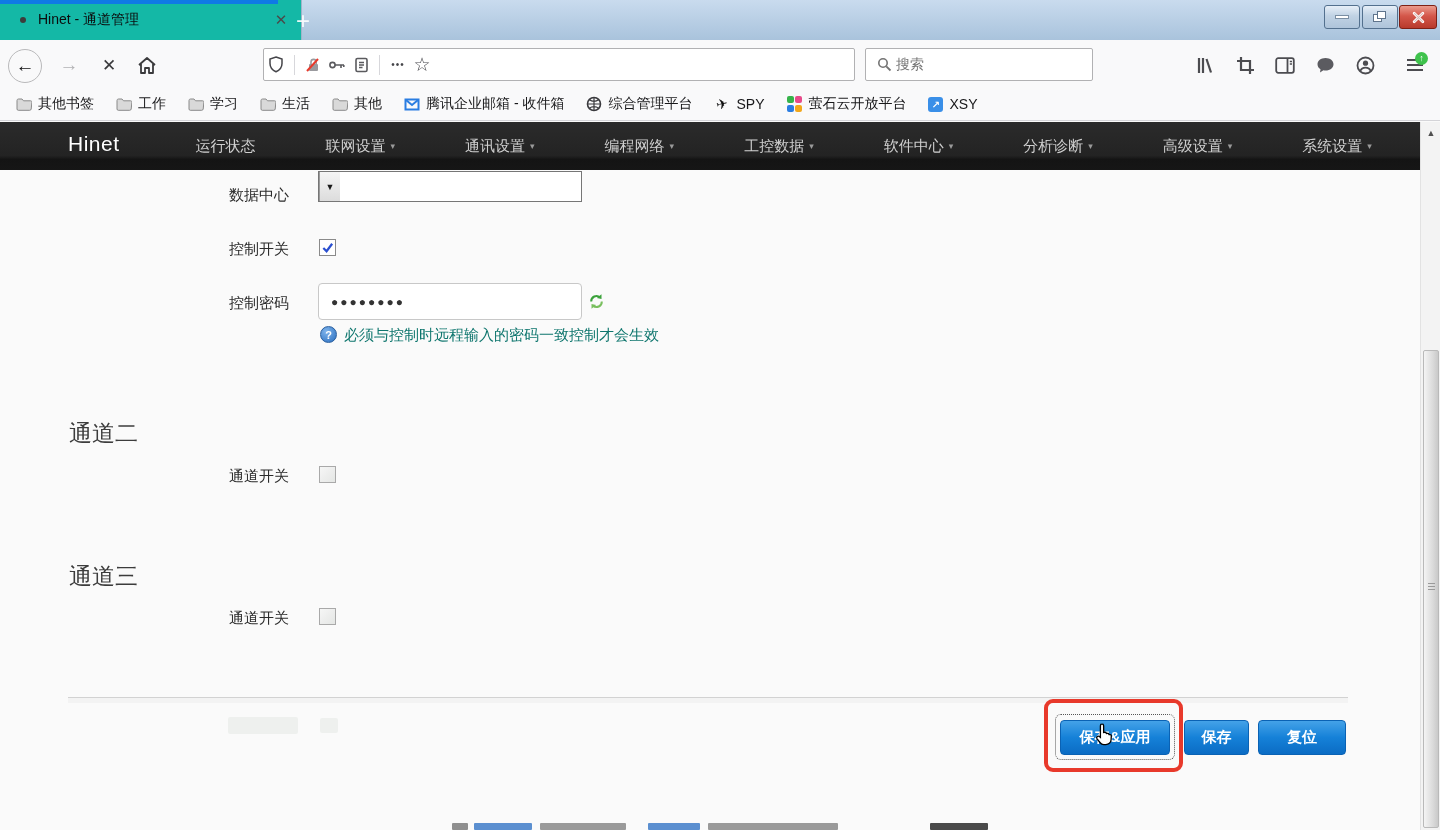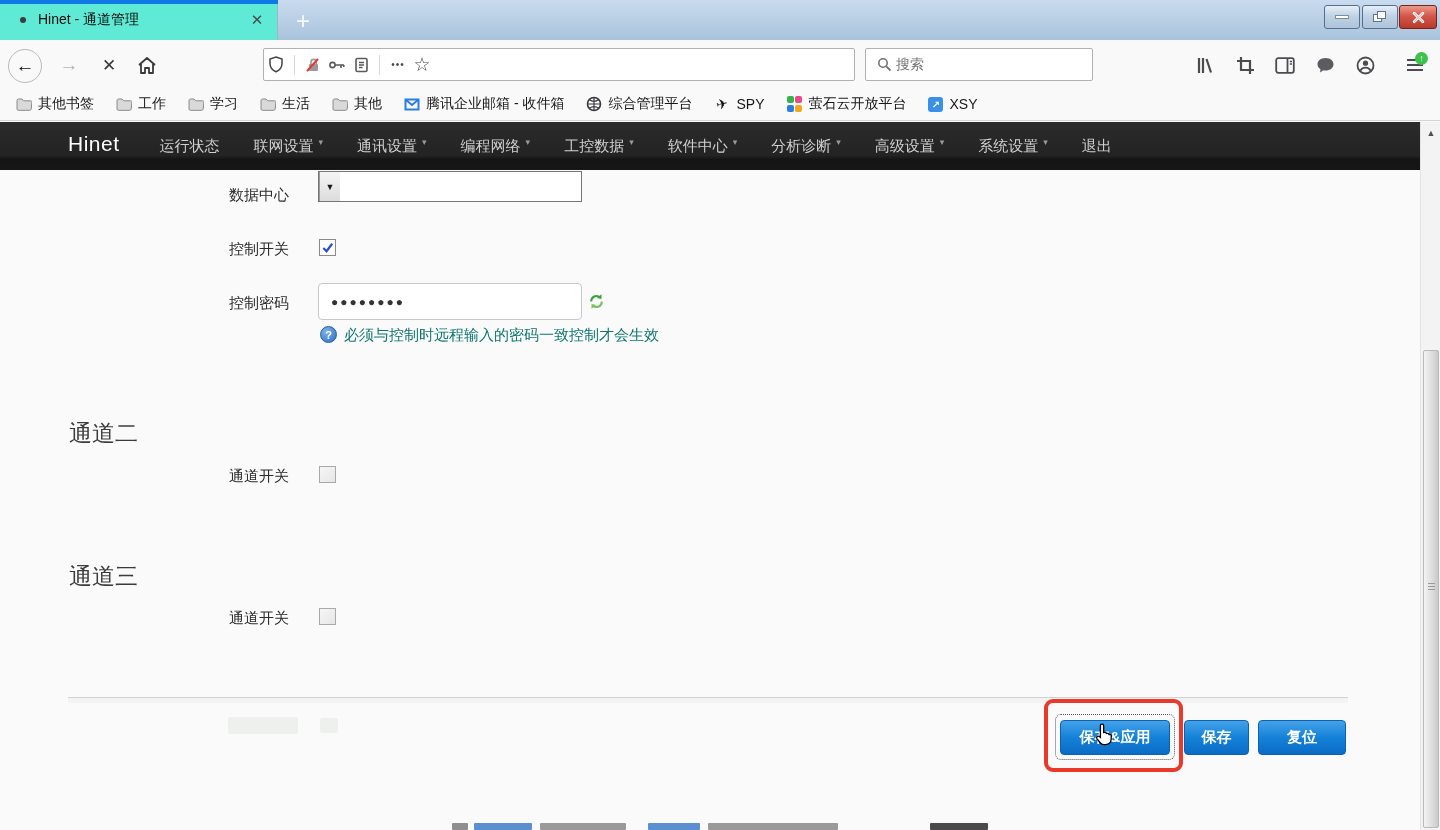--- a/index.html
+++ b/index.html
@@ -3,21 +3,21 @@
 <meta charset="utf-8">
 <style>
   * { margin:0; padding:0; box-sizing:border-box; }
   html,body { width:1440px; height:830px; overflow:hidden; }
   body { font-family:"Liberation Sans","DejaVu Sans",sans-serif; position:relative; background:#fafafa; }
   .abs { position:absolute; }
 
   
   .titlebar { left:0; top:0; width:1440px; height:40px;
     background:linear-gradient(#c9dbee,#a9c3dc); }
-  .tab-active { left:0; top:0; width:278px; height:40px; background:#5eead4;
+  .tab-active { left:0; top:0; width:302px; height:40px; background:#14b8a6;
     border-right:1px solid #9fb4c9; display:flex; align-items:center; }
   .tab-stripe { left:0; top:0; width:278px; height:4px; background:#0f7ae5; }
   .tab-bullet { width:6px; height:6px; border-radius:50%; background:#3c3c3c; margin:0 12px 0 20px; }
   .tab-title { font-size:14px; color:#0c0c0d; flex:1; white-space:nowrap; overflow:hidden; }
   .tab-close { width:24px; height:24px; display:flex; align-items:center; justify-content:center;
     font-size:15px; color:#4a4a4a; margin-right:8px; cursor:default; }
   .newtab { left:288px; top:8px; width:30px; height:28px; color:rgba(255,255,255,.9);
     font-size:24px; text-align:center; line-height:26px; }
   .winbtn { top:5px; height:24px; border:1px solid #53708e; border-radius:3px;
     background:linear-gradient(#e7eff8,#c0d2e4 45%,#aec4da); display:flex; align-items:center; justify-content:center; }
@@ -62,21 +62,21 @@
   .dots2 i { width:7px; height:7px; border-radius:2px; }
   .xsy-ico { width:15px; height:15px; background:#3a8fe8; border-radius:3px; color:#fff;
     font-size:10px; text-align:center; line-height:15px; font-weight:bold; }
   .plane { font-size:14px; color:#111; transform:rotate(-12deg); }
 
   
   .sitenav { left:0; top:122px; width:1420px; height:48px;
     background:linear-gradient(#2b2b2b 0%, #232323 70%, #141414 78%, #161616 100%);
     display:flex; align-items:center; }
   .brand { color:#fff; font-size:21px; font-weight:normal; margin:0 40px 4px 68px; letter-spacing:.5px;text-align:right; }
-  .snav-item { color:#cfcfcf; font-size:15px; margin-right:34px; display:flex; align-items:flex-start; gap:5px; white-space:nowrap; }
+  .snav-item { color:#cfcfcf; font-size:15px; margin-right:34px; display:flex; align-items:center; gap:5px; white-space:nowrap;margin-left:36px; }
   .caret { font-size:9px; color:#9a9a9a; }
 
   
   .content { left:0; top:170px; width:1420px; height:660px; background:#fafafa; }
   .flabel { position:absolute; font-size:15px; color:#2b2b2b; white-space:nowrap; }
   .combo { position:absolute; left:318px; top:171px; width:264px; height:31px; background:#fff;
     border:1px solid #767676; display:flex; }
   .combo-text { flex:1; font-size:15px; color:#222; line-height:29px; padding-left:8px; }
   .combo-btn { width:21px; border-left:1px solid #9a9a9a; background:linear-gradient(#f5f5f5,#dcdcdc);
     display:flex; align-items:center; justify-content:center; font-size:9px; color:#1a1a1a; }

